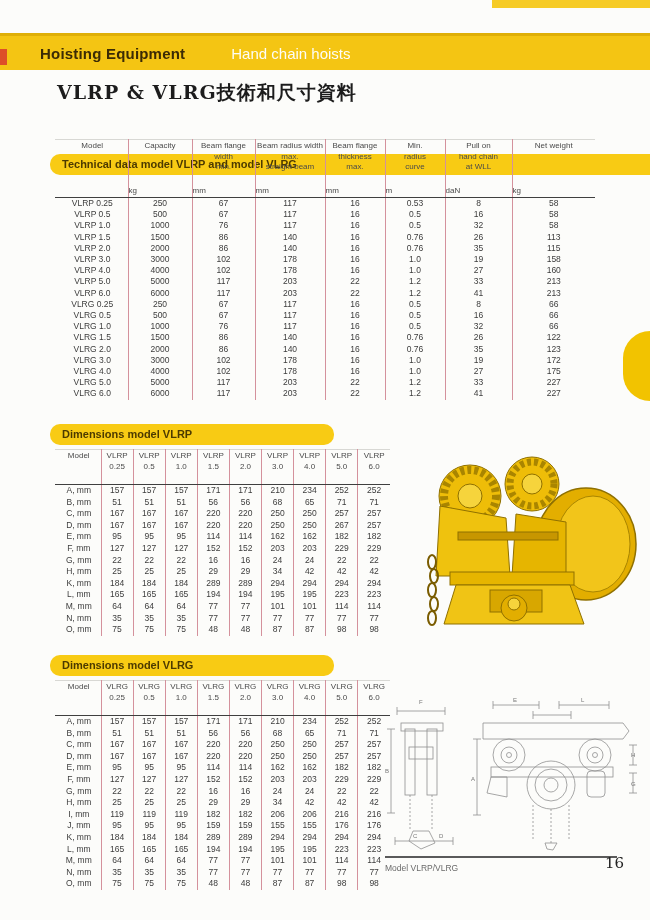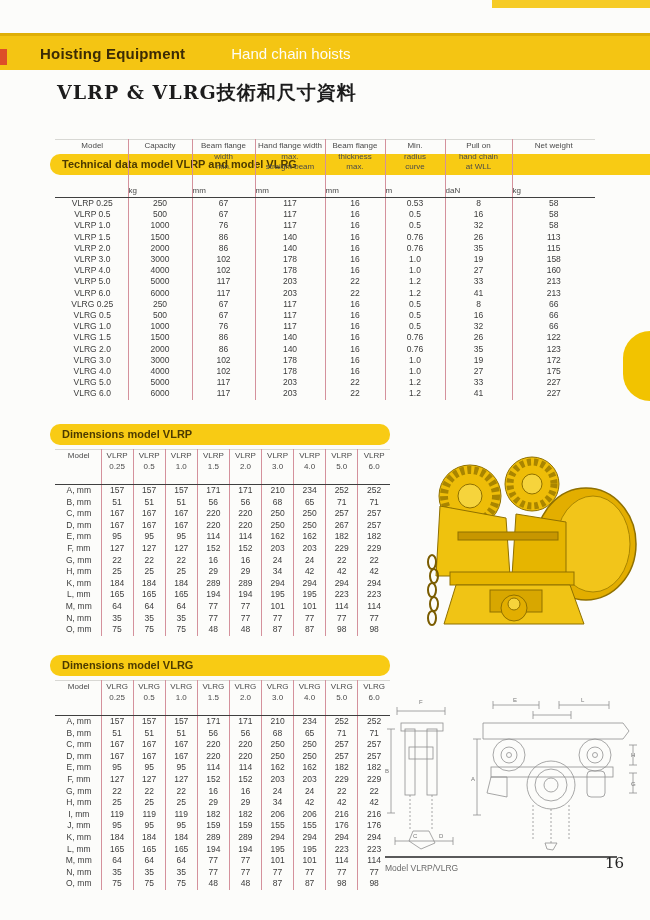--- a/index.html
+++ b/index.html
@@ -15,21 +15,21 @@
   .band-inner{display:flex;align-items:center;height:100%;padding-left:40px;gap:26px;}
   .band-title{font-size:15px;font-weight:bold;color:#3b2b05;letter-spacing:.2px;}
   .band-sub{font-size:15px;color:#fdfdf6;margin-left:20px;}
 
   
   .main-title{position:absolute;top:80px;left:57px;font-family:"DejaVu Serif",serif;font-weight:bold;font-size:19px;color:#1c1c1c;letter-spacing:1px;}
 
   
   .secbar{position:absolute;height:21px;background:#f8cb14;color:#4c3a00;font-size:11px;font-weight:bold;line-height:21px;padding-left:12px;box-sizing:border-box;}
   .secbar.full{left:50px;right:0;border-radius:10px 0 0 10px;}
-  .secbar.short{left:50px;width:340px;border-radius:10px;}
+  .secbar.short{left:50px;width:284px;border-radius:10px;}
 
   
   table{border-collapse:collapse;table-layout:fixed;}
   th,td{padding:0;font-weight:normal;color:#3c3c3c;text-align:center;overflow:hidden;white-space:nowrap;}
   th.first,td.first{text-align:center;padding-left:2px;}
   th:not(.first),td:not(.first){border-left:1px solid #d4919c;}
   thead th{vertical-align:top;border-bottom:1.5px solid #3f3f3f;position:relative;font-size:8px;color:#4a4a4a;}
   thead .hl div{line-height:9.5px;padding-top:1px;}
   thead .unit{position:absolute;bottom:2px;left:0;right:0;text-align:left;}
   thead th.first .unit{text-align:left;padding-left:2px;}
@@ -107,21 +107,21 @@
             <th>
               <div class="hl">
                 <div>Beam flange</div>
                 <div>width</div>
                 <div>min.</div>
               </div>
               <div class="unit">mm</div>
             </th>
             <th>
               <div class="hl">
-                <div>Hand flange width</div>
+                <div>Beam radius width</div>
                 <div>max.</div>
                 <div>straight beam</div>
               </div>
               <div class="unit">mm</div>
             </th>
             <th>
               <div class="hl">
                 <div>Beam flange</div>
                 <div>thickness</div>
                 <div>max.</div>

